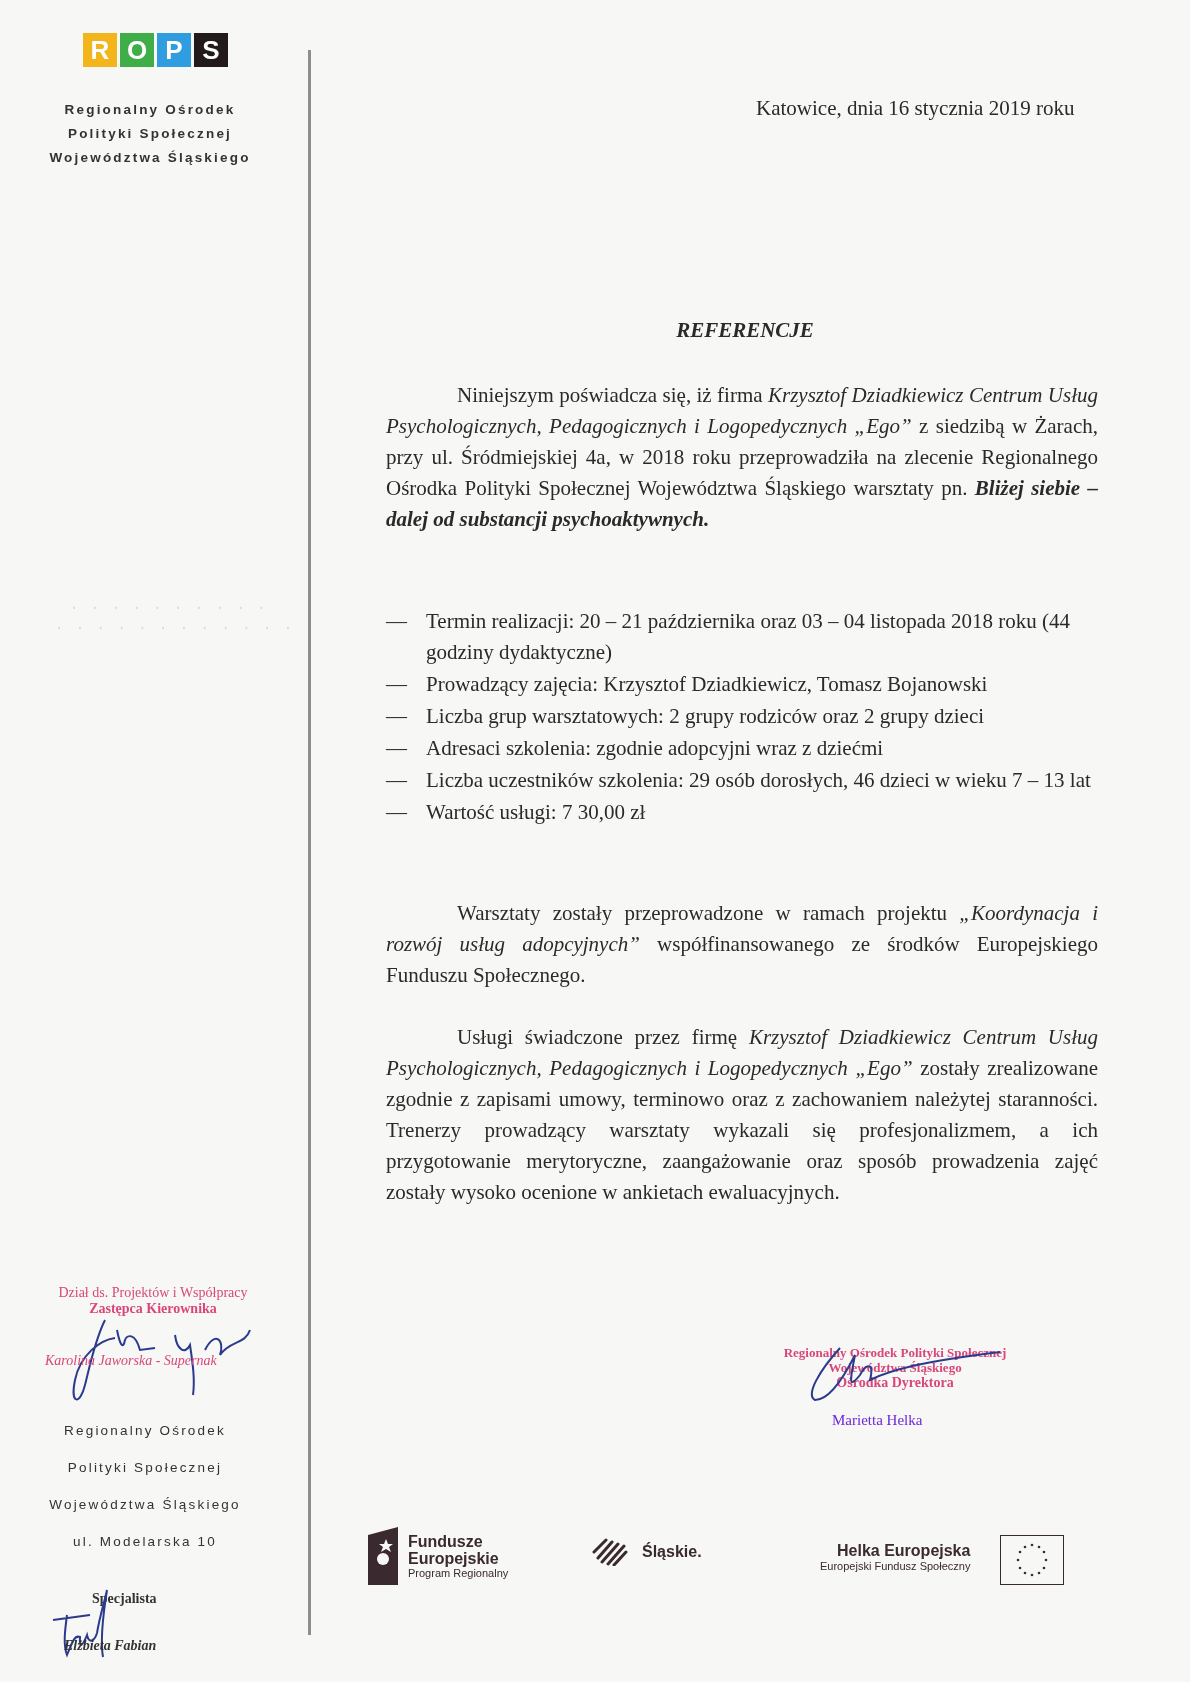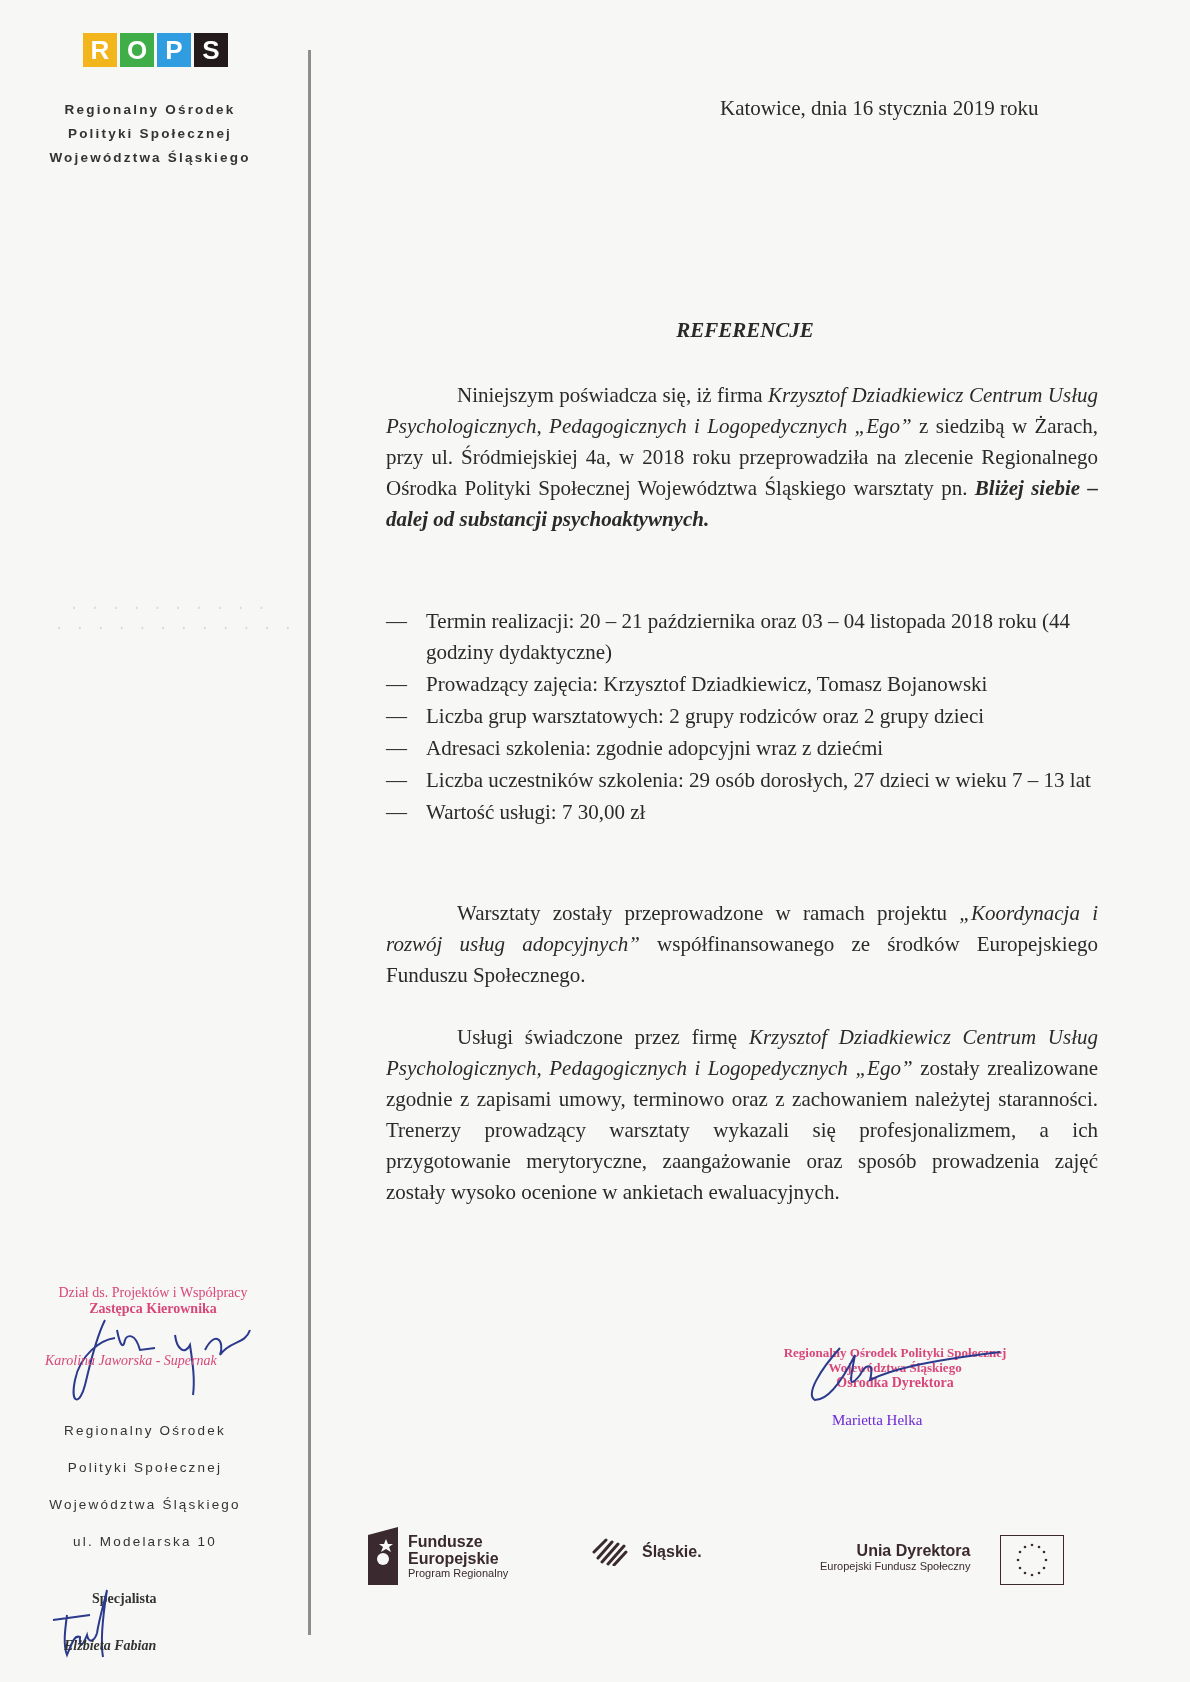--- a/index.html
+++ b/index.html
@@ -18,21 +18,21 @@
   .org-line { line-height:24px; font-weight:bold; }
   .divider { left:308px; top:50px; width:3px; height:1585px; background:#8e8e8e; }
   .faint { color:#d9d9d6; font-family:"Liberation Mono", monospace; font-size:14px; letter-spacing:2px; }
   .addr { font-family:"Liberation Sans", sans-serif; font-size:13.5px; letter-spacing:2.2px; color:#333;
     text-align:center; width:290px; left:0; }
   .addr div { height:37px; line-height:37px; }
   
   .stamp-red { color:#d9477a; font-family:"Liberation Serif", serif; }
   .sig { position:absolute; }
   
-  .date { left:720px; top:96px; font-size:21px; }
+  .date { left:756px; top:96px; font-size:21px; }
   .title { left:0; width:1490px; top:318px; font-size:21px; font-style:italic; font-weight:bold; text-align:center; }
   .para { left:386px; width:712px; font-size:21px; line-height:31px; text-align:justify; }
   .indent { text-indent:71px; }
   .it { font-style:italic; }
   .bi { font-style:italic; font-weight:bold; }
   ul.terms { list-style:none; margin:0; padding:0; left:386px; width:712px; font-size:21px; line-height:31px; }
   ul.terms li { position:relative; padding-left:40px; margin-bottom:1px; }
   ul.terms li::before { content:"—"; position:absolute; left:0; }
   
   .fe { left:368px; top:1527px; display:flex; align-items:center; gap:10px; font-family:"Liberation Sans", sans-serif; color:#3a2a2f; }
@@ -93,21 +93,21 @@
 
 <div class="abs para indent" style="top:380px;">
   <span>Niniejszym poświadcza się, iż firma </span><span class="it">Krzysztof Dziadkiewicz Centrum Usług Psychologicznych, Pedagogicznych i Logopedycznych „Ego”</span><span> z siedzibą w Żarach, przy ul. Śródmiejskiej 4a, w 2018 roku przeprowadziła na zlecenie Regionalnego Ośrodka Polityki Społecznej Województwa Śląskiego warsztaty pn. </span><span class="bi">Bliżej siebie – dalej od substancji psychoaktywnych.</span>
 </div>
 
 <ul class="abs terms" style="top:606px;">
   <li>Termin realizacji: 20 – 21 października oraz 03 – 04 listopada 2018 roku (44 godziny dydaktyczne)</li>
   <li>Prowadzący zajęcia: Krzysztof Dziadkiewicz, Tomasz Bojanowski</li>
   <li>Liczba grup warsztatowych: 2 grupy rodziców oraz 2 grupy dzieci</li>
   <li>Adresaci szkolenia: zgodnie adopcyjni wraz z dziećmi</li>
-  <li>Liczba uczestników szkolenia: 29 osób dorosłych, 27 dzieci w wieku 7 – 13 lat</li>
+  <li>Liczba uczestników szkolenia: 29 osób dorosłych, 46 dzieci w wieku 7 – 13 lat</li>
   <li>Wartość usługi: 7 30,00 zł</li>
 </ul>
 
 <div class="abs para indent" style="top:898px;">
   <span>Warsztaty zostały przeprowadzone w ramach projektu </span><span class="it">„Koordynacja i rozwój usług adopcyjnych”</span><span> współfinansowanego ze środków Europejskiego Funduszu Społecznego.</span>
 </div>
 
 <div class="abs para indent" style="top:1022px;">
   <span>Usługi świadczone przez firmę </span><span class="it">Krzysztof Dziadkiewicz Centrum Usług Psychologicznych, Pedagogicznych i Logopedycznych „Ego”</span><span> zostały zrealizowane zgodnie z zapisami umowy, terminowo oraz z zachowaniem należytej staranności. Trenerzy prowadzący warsztaty wykazali się profesjonalizmem, a ich przygotowanie merytoryczne, zaangażowanie oraz sposób prowadzenia zajęć zostały wysoko ocenione w ankietach ewaluacyjnych.</span>
 </div>
@@ -136,21 +136,21 @@
 </div>
 
 <div class="abs sl">
   <svg width="36" height="28" viewBox="0 0 36 28">
     <path d="M2,14 L14,2 M6,20 L20,4 M10,24 L26,6 M16,26 L32,8 M22,27 L34,14" stroke="#3a2a2f" stroke-width="3" fill="none" stroke-linecap="round"></path>
   </svg>
   <span>Śląskie.</span>
 </div>
 
 <div class="abs ue">
-  <div class="t1">Unia Dyrektora</div>
+  <div class="t1">Helka Europejska</div>
   <div class="t2">Europejski Fundusz Społeczny</div>
 </div>
 <div class="abs flag">
   <svg width="62" height="48" viewBox="0 0 62 48">
     <g fill="#3a2a2f">
       <circle cx="31" cy="9" r="1.3"></circle>
         <circle cx="38" cy="11" r="1.3"></circle>
         <circle cx="43" cy="16" r="1.3"></circle>
       <circle cx="45" cy="24" r="1.3"></circle>
         <circle cx="43" cy="32" r="1.3"></circle>

